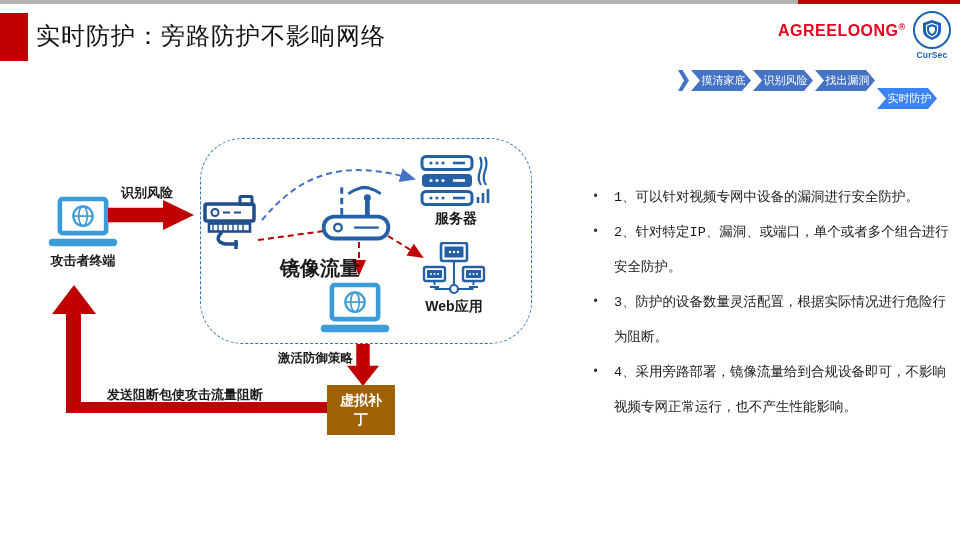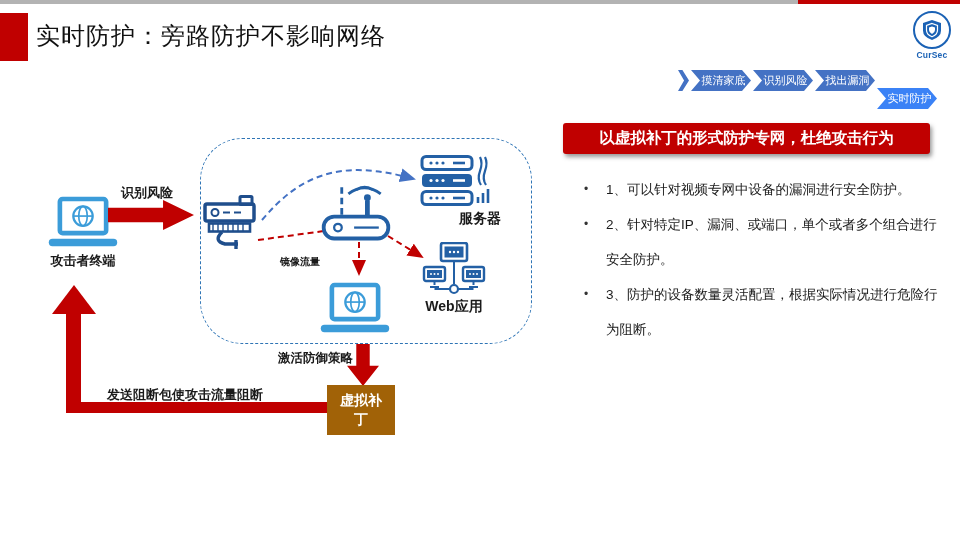--- a/index.html
+++ b/index.html
@@ -41,35 +41,36 @@
       text-align:center;line-height:1.35;box-sizing:border-box;padding:0 8px;}
   .block-h{position:absolute;left:66px;top:402px;width:261px;height:11px;background:#c00000;}
   .block-v{position:absolute;left:66px;top:312px;width:15px;height:100px;background:#c00000;}
   .block-head{position:absolute;left:52px;top:285px;width:0;height:0;
       border-left:22px solid transparent;border-right:22px solid transparent;border-bottom:29px solid #c00000;}
   .connectors{position:absolute;left:190px;top:130px;width:370px;height:220px;}
   
   .banner{position:absolute;left:563px;top:123px;width:367px;height:31px;background:#c00000;
       border-radius:3px;color:#fff;font-size:15.5px;font-weight:700;display:flex;align-items:center;
       justify-content:center;box-shadow:2px 3px 4px rgba(70,70,70,.55);white-space:nowrap;}
-  .bullets{position:absolute;left:566px;top:164px;width:368px;margin:8px;padding:0;list-style:none;}
+  .bullets{position:absolute;left:566px;top:164px;width:368px;margin:16px;padding:0;list-style:none;font-family:Liberation Mono, monospace;}
   .bullets li{position:relative;padding-left:32px;font-size:13.5px;line-height:35px;color:#1a1a1a;}
   .bullets li::before{content:"\2022";position:absolute;left:10px;top:0;font-size:12px;color:#333;}
 </style>
 </head>
 <body>
 
 <div id="slide">
 
   <div class="strip-gray"></div>
   <div class="strip-red"></div>
 
   <div class="title-block"></div>
   <div class="page-title">实时防护：旁路防护不影响网络</div>
 
+  <div class="brand"><span>AGREELOONG</span><sup>®</sup></div>
 
   <div class="cursec">
     <div class="cursec-ring">
       <svg width="20" height="22" viewBox="0 0 20 22">
         <path d="M10 1 L19 4 V11.5 Q19 18 10 21 Q1 18 1 11.5 V4 Z" fill="#1b62b5"></path>
         <path d="M10 4.5 L15.5 6.4 V11.3 Q15.5 15.7 10 17.8 Q4.5 15.7 4.5 11.3 V6.4 Z" fill="none" stroke="#fff" stroke-width="1.2"></path>
         <path d="M10 7.5 L13 8.6 V11 Q13 13.6 10 14.9 Q7 13.6 7 11 V8.6 Z" fill="#fff"></path>
       </svg>
     </div>
     <div class="cursec-label">CurSec</div>
@@ -154,21 +155,21 @@
       <line x1="33" y1="25.5" x2="45" y2="25.5" stroke="#fff" stroke-width="2.6"></line>
       <rect x="2" y="36.5" width="50" height="13" rx="4" fill="none" stroke="#2360a5" stroke-width="3"></rect>
       <circle cx="11" cy="43" r="1.6" fill="#2360a5"></circle>
         <circle cx="17" cy="43" r="1.6" fill="#2360a5"></circle>
         <circle cx="23" cy="43" r="1.6" fill="#2360a5"></circle>
       <line x1="33" y1="43" x2="45" y2="43" stroke="#2360a5" stroke-width="2.6"></line>
       <path d="M60 2 q3 6 0 14 q-3 8 1 14 M65 2 q3 6 0 14 q-3 8 1 14" fill="none" stroke="#2360a5" stroke-width="2.2"></path>
       <path d="M58 42 v6 M63 38 v10 M68 34 v14" stroke="#2360a5" stroke-width="2.6"></path>
     </svg>
   </div>
-  <div class="lbl center" style="left:442px;top:210px;width:76px;font-size:14px;font-family:Liberation Mono, monospace;">服务器</div>
+  <div class="lbl center" style="left:418px;top:210px;width:76px;font-size:14px;font-family:Liberation Mono, monospace;">服务器</div>
 
   <div class="icon" style="left:422px;top:242px;">
     <svg width="64" height="54" viewBox="0 0 64 54">
       <rect x="19" y="1" width="26" height="18" rx="2" fill="none" stroke="#2360a5" stroke-width="2.6"></rect>
       <rect x="22.5" y="4.5" width="19" height="11" fill="#2360a5"></rect>
       <circle cx="28" cy="10" r="1.2" fill="#fff"></circle>
         <circle cx="32" cy="10" r="1.2" fill="#fff"></circle>
         <circle cx="36" cy="10" r="1.2" fill="#fff"></circle>
       <line x1="32" y1="19" x2="32" y2="42" stroke="#2360a5" stroke-width="2"></line>
       <rect x="2" y="25" width="21" height="14" rx="2" fill="none" stroke="#2360a5" stroke-width="2.4"></rect>
@@ -182,21 +183,21 @@
       <circle cx="48" cy="32" r="1" fill="#fff"></circle>
         <circle cx="51.5" cy="32" r="1" fill="#fff"></circle>
         <circle cx="55" cy="32" r="1" fill="#fff"></circle>
       <path d="M51.5 39 v4 M47 45 h9" stroke="#2360a5" stroke-width="2"></path>
       <path d="M12.5 47 h15 M51.5 47 h-15" stroke="#2360a5" stroke-width="2"></path>
       <circle cx="32" cy="47" r="4" fill="#fff" stroke="#2360a5" stroke-width="2.2"></circle>
     </svg>
   </div>
   <div class="lbl center" style="left:412px;top:298px;width:84px;font-size:14px;">Web应用</div>
 
-  <div class="lbl" style="left:280px;top:255px;font-size:10px;">镜像流量</div>
+  <div class="lbl" style="left:280px;top:255px;font-size:20px;">镜像流量</div>
 
   <div class="icon" style="left:318px;top:282px;">
     <svg width="74" height="54" viewBox="0 0 80 56">
       <rect x="15" y="2" width="50" height="37" rx="3" fill="#fff" stroke="#3b9cd9" stroke-width="5"></rect>
       <circle cx="40" cy="20.5" r="10.5" fill="none" stroke="#3b9cd9" stroke-width="2.4"></circle>
       <ellipse cx="40" cy="20.5" rx="4.6" ry="10.5" fill="none" stroke="#3b9cd9" stroke-width="1.8"></ellipse>
       <line x1="29.5" y1="20.5" x2="50.5" y2="20.5" stroke="#3b9cd9" stroke-width="1.8"></line>
       <rect x="3" y="45" width="74" height="8" rx="4" fill="#3b9cd9"></rect>
     </svg>
   </div>
@@ -204,20 +205,20 @@
   <div class="lbl" style="left:278px;top:350px;font-size:12.5px;">激活防御策略</div>
   <div class="arrow-down"></div>
 
   <div class="patch-box">虚拟补丁</div>
 
   <div class="lbl" style="left:107px;top:386px;">发送阻断包使攻击流量阻断</div>
   <div class="block-h"></div>
   <div class="block-v"></div>
   <div class="block-head"></div>
 
-  <div class="banner">以虚拟补丁的形式防护专网，杜绝攻击行为</div>
   <ul class="bullets">
     <li>1、可以针对视频专网中设备的漏洞进行安全防护。</li>
     <li>2、针对特定IP、漏洞、或端口，单个或者多个组合进行安全防护。</li>
     <li>3、防护的设备数量灵活配置，根据实际情况进行危险行为阻断。</li>
+    <li>4、采用旁路部署，镜像流量给到合规设备即可，不影响视频专网正常运行，也不产生性能影响。</li>
   </ul>
 
 </div>
 
 </body></html>

